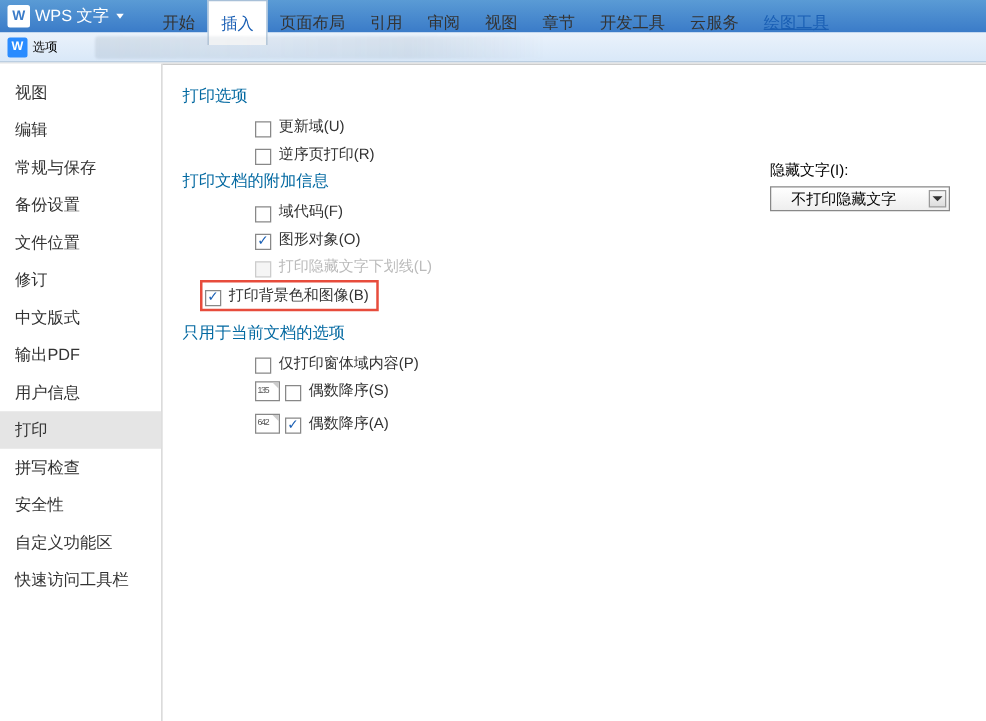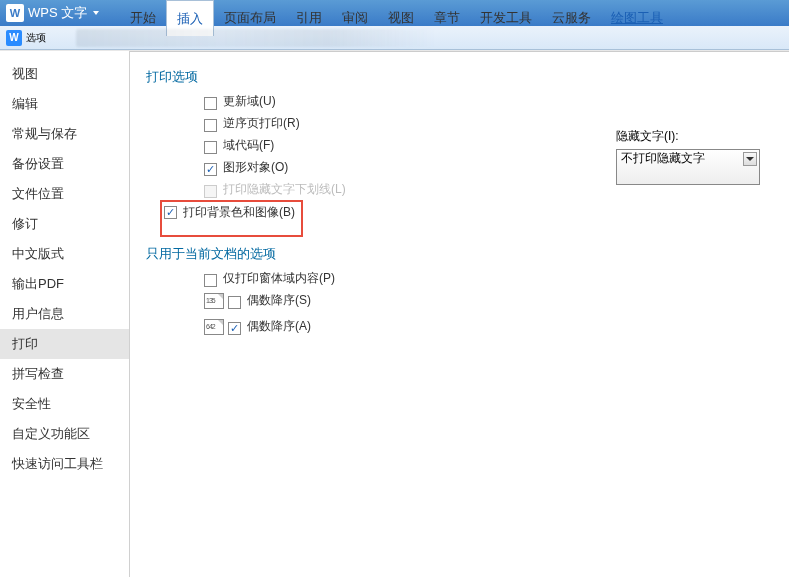--- a/index.html
+++ b/index.html
@@ -33,24 +33,24 @@
   
   .content { flex: 1; padding: 12px 16px; position: relative; border-top: 1px solid #ccc; }
   .section-title { font-size: 13px; color: #0369a1; margin: 4px 0 4px 0; }
   .row { display: flex; align-items: flex-end; margin: 2px 0 2px 18px; height: 20px; padding-left: 40px; }
   .chk { width: 13px; height: 13px; border: 1px solid #888; background: #fff; margin-right: 6px; display: flex; align-items: center; justify-content: center; }
   .chk.checked::after { content: "✓"; font-size: 11px; color: #1a5fb4; line-height: 1; }
   .chk.disabled { border-color: #ccc; background: #f5f5f5; }
   .lbl { font-size: 12px; color: #333; }
   .lbl.disabled { color: #bbb; }
   
-  .highlight-box { border: 2px solid #e74c3c; padding: 2px 6px 14px 2px; display: inline-flex; align-items: center; margin-left: 14px; }
+  .highlight-box { border: 2px solid #e74c3c; padding: 2px 6px 2px 2px; display: inline-flex; align-items: flex-end; margin-left: 14px; }
   
   .right-col { position: absolute; left: 486px; top: 76px; }
-  .select { width: 144px; height: 36px; border: 1px solid #888; background: linear-gradient(#fff,#eee); display: flex; align-items: flex-start; padding: 0 4px; font-size: 12px; position: relative; }
+  .select { width: 144px; height: 20px; border: 1px solid #888; background: linear-gradient(#fff,#eee); display: flex; align-items: flex-end; padding: 0 16px; font-size: 12px; position: relative; }
   .select .arrow { position: absolute; right: 2px; top: 2px; width: 14px; height: 14px; background: linear-gradient(#f8f8f8,#ddd); border: 1px solid #999; display: flex; align-items: center; justify-content: center; }
   .select .arrow::after { content: ""; border-left: 4px solid transparent; border-right: 4px solid transparent; border-top: 4px solid #333; }
   .select-label { font-size: 12px; margin-bottom: 4px; }
   
   .duplex-icon { width: 20px; height: 16px; border: 1px solid #888; background: #fff; margin-right: 4px; position: relative; display: flex; }
   .duplex-icon::before { content: attr(data-txt); font-size: 7px; position: absolute; left: 1px; top: 3px; letter-spacing: -1px; color: #555; }
   .duplex-icon .fold { position: absolute; right: 0; top: 0; width: 0; height: 0; border-left: 5px solid transparent; border-top: 5px solid #ccc; }
 </style>
 </head>
 <body>
@@ -103,20 +103,21 @@
     <div class="section-title">打印选项</div>
     <div class="row">
       <div class="chk"></div>
       <span class="lbl">更新域(U)</span>
     </div>
     <div class="row">
       <div class="chk"></div>
       <span class="lbl">逆序页打印(R)</span>
     </div>
 
+    <div class="section-title">打印文档的附加信息</div>
     <div class="row">
       <div class="chk"></div>
       <span class="lbl">域代码(F)</span>
     </div>
     <div class="row">
       <div class="chk checked"></div>
       <span class="lbl">图形对象(O)</span>
     </div>
     <div class="row">
       <div class="chk disabled"></div>

